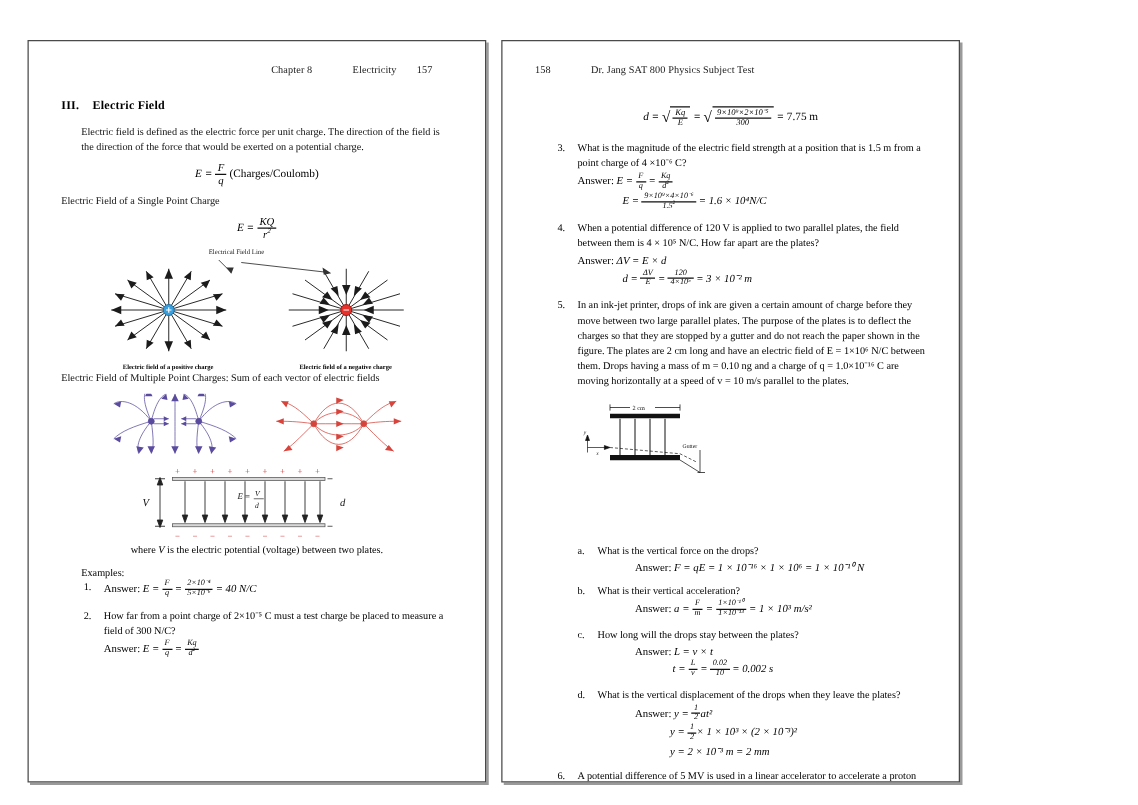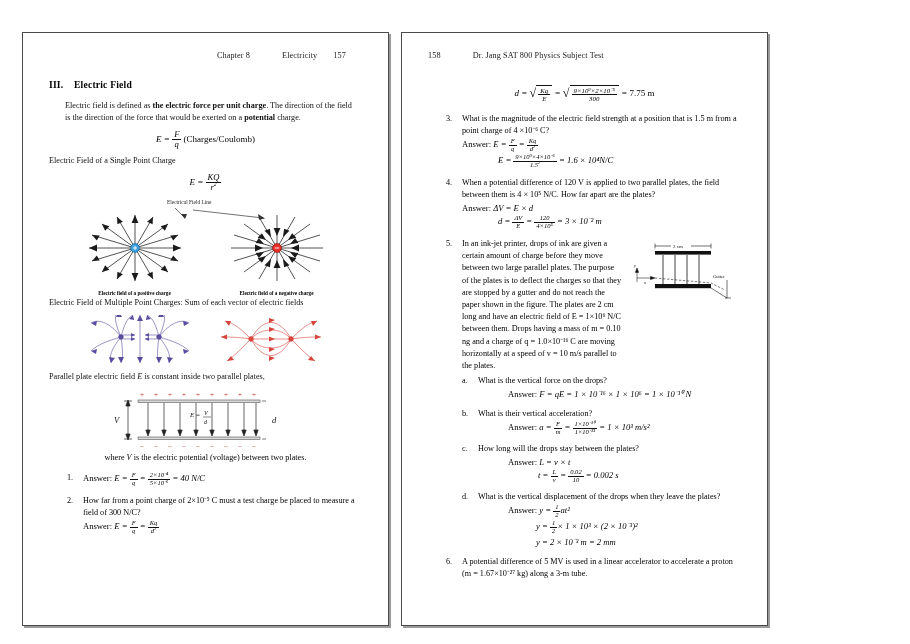--- a/index.html
+++ b/index.html
@@ -50,21 +50,21 @@
   .body-txt {
     font-size: 8.2px;
     line-height: 12.2px;
     color: #111;
     text-align: left;
     margin: 0 0 6px 0;
     padding-left: 16px;
     padding-right: 8px;
   }
   .body-txt.nopad { padding-left: 0; }
-  b { font-weight: bold; text-align: center; }
+  b { font-weight: normal; text-align: center; }
 
   .eq {
     text-align: center;
     font-family: "Liberation Serif", serif;
     font-style: italic;
     font-size: 9px;
     margin: 3px 0 5px 0;
   }
   .eq .roman { font-style: normal; }
 
@@ -123,21 +123,21 @@
   }
   .ans-label { font-style: normal; }
   .eq-left { text-align: left; font-style: italic; font-size: 8.6px; margin: 1px 0 0 0; }
   .eq-indent { padding-left: 36px; }
   .eq-indent2 { padding-left: 30px; }
 
   ol.sub { list-style: none; margin: 3px 0 0 0; padding: 0; }
   ol.sub > li { position: relative; padding-left: 16px; margin-bottom: 7px; }
   ol.sub > li > .mk2 { position: absolute; left: 0; top: 0; }
 
-  .prob5-wrap { display: flex; gap: 6px; }
+  .prob5-wrap { display: flex; gap: 6px; flex-direction: column; }
   .prob5-text { flex: 1 1 auto; }
   .prob5-fig { flex: 0 0 112px; padding-top: 2px; }
 </style>
 </head>
 <body>
 
 <div class="spread">
 
   <div class="page">
     <div class="page-inner">
@@ -353,21 +353,20 @@
             <polygon points="6,6 12,6 10,11"></polygon>
               <polygon points="2,22 8,19.5 8,24.5"></polygon>
             <polygon points="8,46 12,41 15,45"></polygon>
             <polygon points="98,6 92,6 94,11"></polygon>
               <polygon points="102,22 96,19.5 96,24.5"></polygon>
             <polygon points="96,46 92,41 89,45"></polygon>
           </g>
         </svg>
       </div>
 
-      <p class="body-txt nopad"><span>Parallel plate electric field </span><i>E</i><span> is constant inside two parallel plates,</span></p>
 
       <div class="fig-plate">
         <svg width="200" height="62" viewBox="0 0 200 62">
           <g fill="#cc2222" font-size="7" font-family="Liberation Serif, serif">
             <text x="34" y="8">+</text>
               <text x="48" y="8">+</text>
               <text x="62" y="8">+</text>
             <text x="76" y="8">+</text>
               <text x="90" y="8">+</text>
               <text x="104" y="8">+</text>
@@ -424,20 +423,21 @@
             <text x="90" y="28" font-size="7">=</text>
             <text x="98" y="26" font-size="6" font-style="italic">V</text>
             <line x1="97" y1="28" x2="105" y2="28" stroke="#111" stroke-width="0.5"></line>
             <text x="98" y="35" font-size="6" font-style="italic">d</text>
           </g>
         </svg>
       </div>
 
       <p class="caption-under"><span>where </span><i>V</i><span> is the electric potential (voltage) between two plates.</span></p>
 
+      <div class="examples-hd">Examples:</div>
 
       <ol class="problems">
         <li>
           <span class="mk">1.</span>
           <div class="eq-left">
             <span class="ans-label">Answer:</span>
             <span>E</span> =
             <span class="frac sm">
               <span class="n">F</span>
               <span class="d">q</span>

